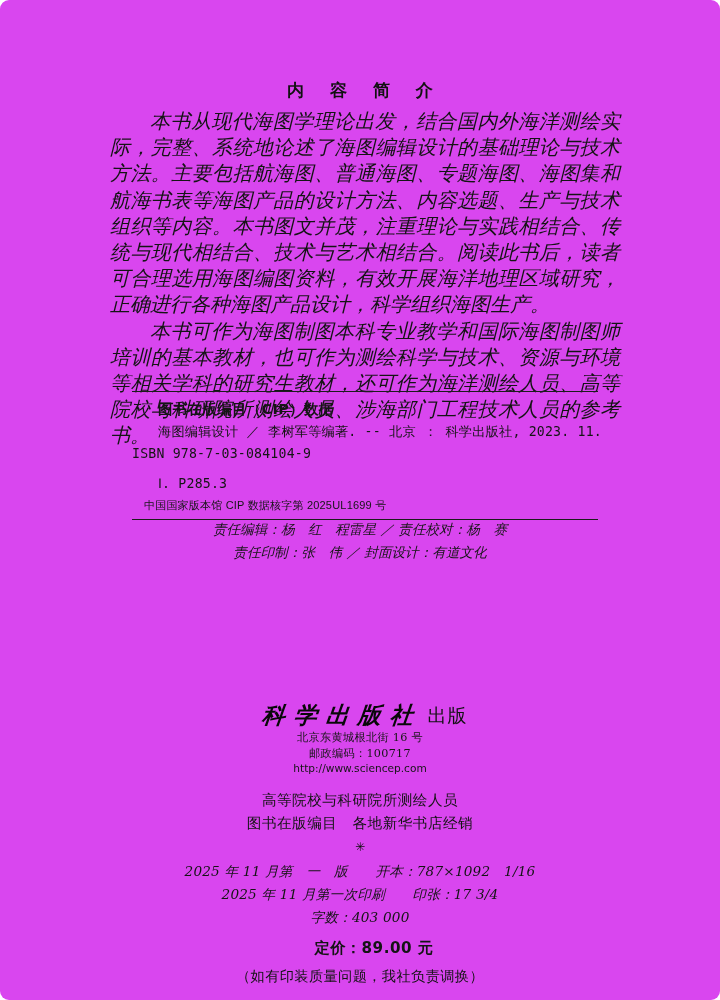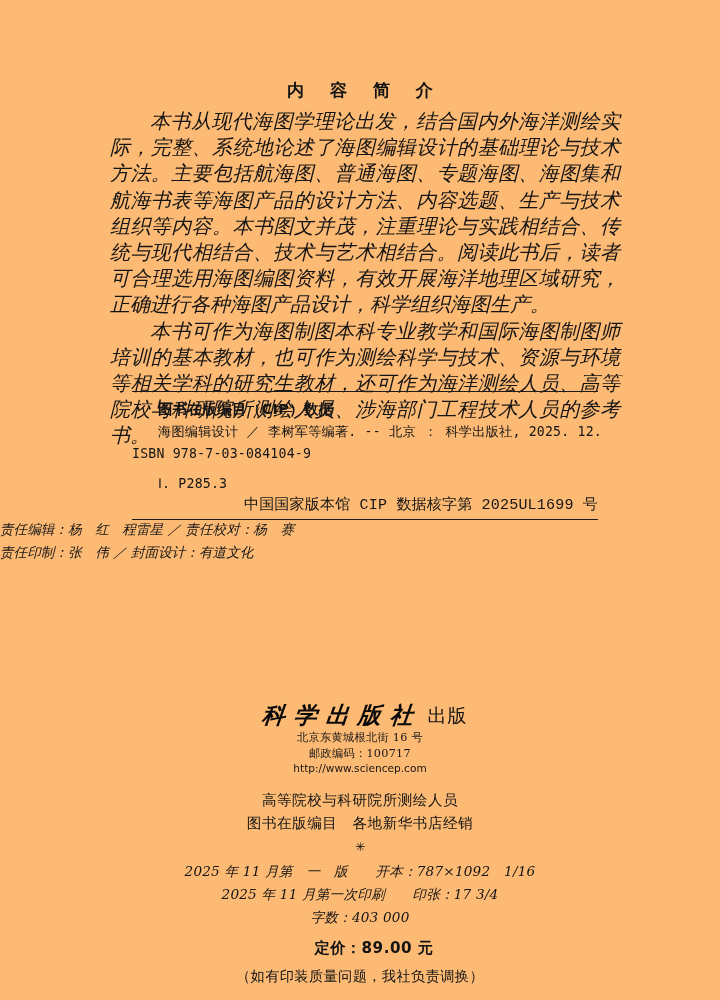--- a/index.html
+++ b/index.html
@@ -12,21 +12,22 @@
     height: 1000px;
     position: relative;
     font-family: "DejaVu Serif", "Liberation Serif", serif;
     color: #1a1a1a;
     overflow: hidden;
   }
 
   .page {
     position: absolute;
     inset: 0;
-    background: #fdba74;
+    background: #d946ef;
+    border-radius: 9px;
   }
 
   
   .section-title {
     position: absolute;
     top: 79px;
     left: 0;
     width: 720px;
     text-align: center;
     font-family: "DejaVu Sans", "Liberation Sans", sans-serif;
@@ -98,33 +99,33 @@
     white-space: pre;
   }
   .cip-gap { height: 9px; }
   .cip-class {
     padding-left: 26px;
     letter-spacing: 0.2px;
     white-space: pre;
   }
   .cip-nat {
     padding-left: 12px;
-    font-family: Liberation Mono, monospace;
-    font-size: 15px;
+    font-family: Liberation Sans, sans-serif;
+    font-size: 11px;
     letter-spacing: 0.2px;
     padding-bottom: 3px;
-    text-align: right;
   }
 
   
   .credits {
     position: absolute;
     top: 518px;
     left: 0;
     width: 720px;
+    text-align: center;
     font-family: "DejaVu Serif", "Liberation Serif", serif;
     font-style: italic;
     font-size: 13.6px;
     line-height: 23px;
     color: #161616;
   }
   .credits div { white-space: pre; }
 
   
   .colophon {
@@ -223,21 +224,21 @@
 
   <div class="abstract">
     <p>本书从现代海图学理论出发，结合国内外海洋测绘实际，完整、系统地论述了海图编辑设计的基础理论与技术方法。主要包括航海图、普通海图、专题海图、海图集和航海书表等海图产品的设计方法、内容选题、生产与技术组织等内容。本书图文并茂，注重理论与实践相结合、传统与现代相结合、技术与艺术相结合。阅读此书后，读者可合理选用海图编图资料，有效开展海洋地理区域研究，正确进行各种海图产品设计，科学组织海图生产。</p>
     <p>本书可作为海图制图本科专业教学和国际海图制图师培训的基本教材，也可作为测绘科学与技术、资源与环境等相关学科的研究生教材，还可作为海洋测绘人员、高等院校与科研院所测绘人员、涉海部门工程技术人员的参考书。</p>
   </div>
 
   <div class="cip-block">
     <div class="rule"></div>
     <div class="cip-inner">
       <div class="cip-heading">图书在版编目（CIP）数据</div>
-      <div class="cip-line-indent">海图编辑设计 ／ 李树军等编著. -- 北京 ： 科学出版社, 2025. 12.</div>
+      <div class="cip-line-indent">海图编辑设计 ／ 李树军等编著. -- 北京 ： 科学出版社, 2023. 11.</div>
       <div class="cip-line">ISBN 978-7-03-084104-9</div>
       <div class="cip-gap"></div>
       <div class="cip-class">Ⅰ. P285.3</div>
       <div class="cip-nat">中国国家版本馆 CIP 数据核字第 2025UL1699 号</div>
     </div>
     <div class="rule thin"></div>
   </div>
 
   <div class="credits">
     <div>责任编辑：杨　红　程雷星 ／ 责任校对：杨　赛</div>

